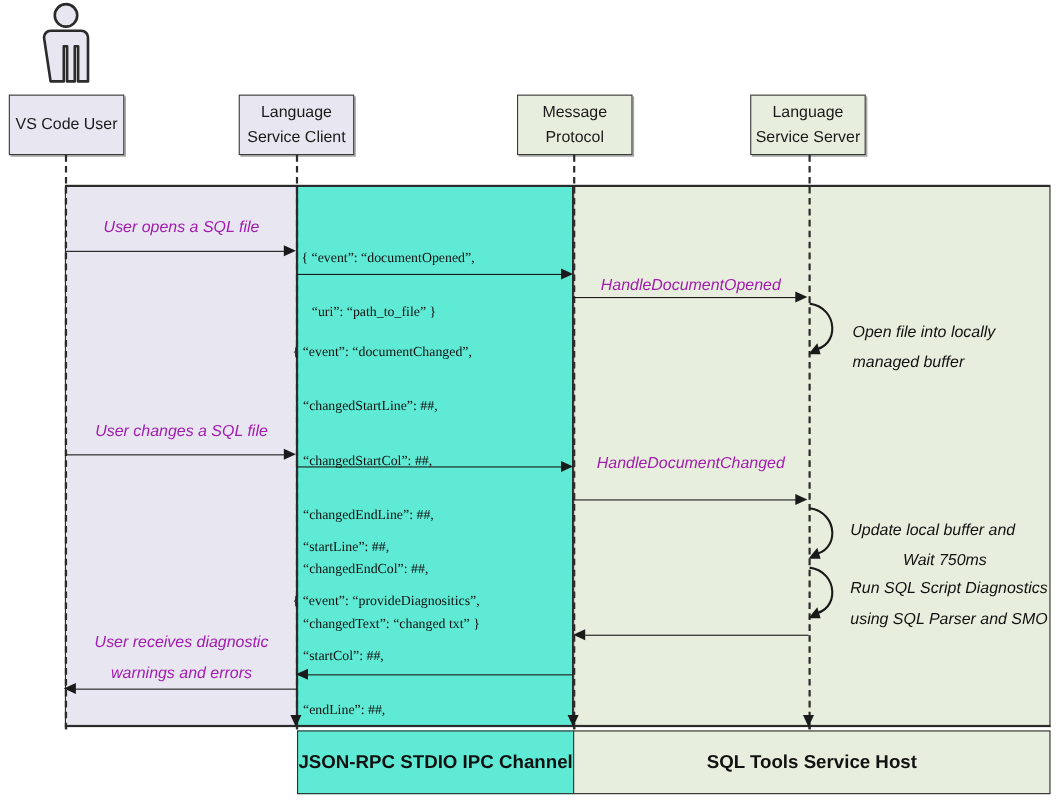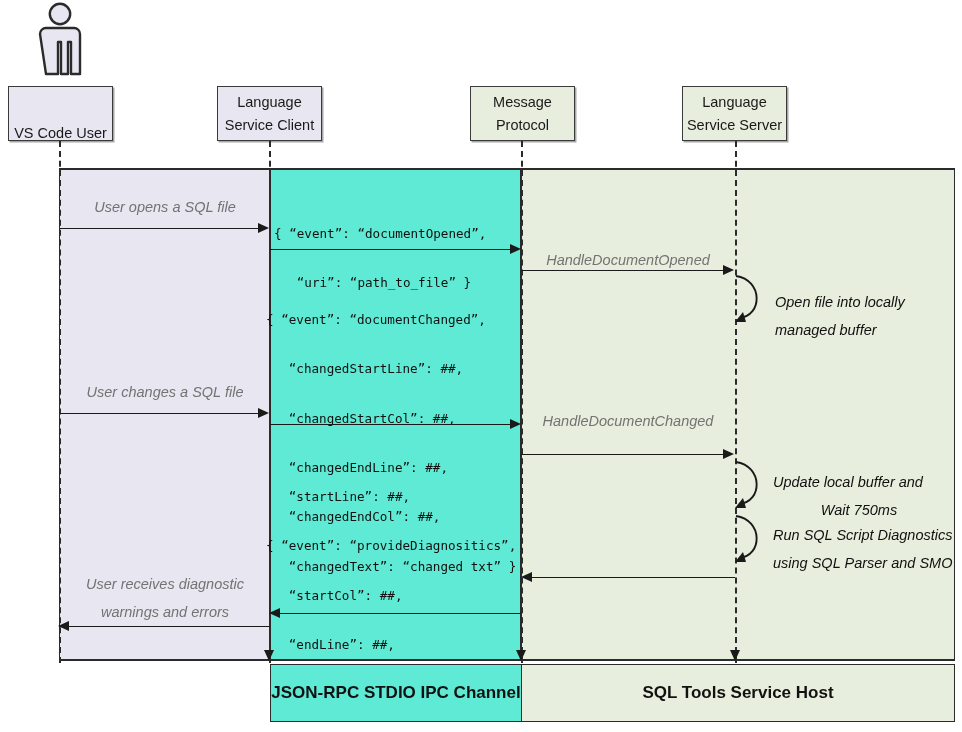--- a/index.html
+++ b/index.html
@@ -106,36 +106,36 @@
   .arrow-head.down {
     border-left: 5.5px solid transparent;
     border-right: 5.5px solid transparent;
     border-top: 11px solid #1a1a1a;
   }
 
   .msg-label {
     position: absolute;
     font-style: italic;
     font-size: 14.5px;
-    color: #737373;
+    color: #a21caf;
     white-space: nowrap;
     text-align: center;
   }
   .msg-label.two-line { line-height: 1.95; white-space: normal; }
 
   
   .json-block {
     position: absolute;
     font-family: "DejaVu Sans Mono", "Liberation Mono", monospace;
     font-size: 12.6px;
     color: #111111;
     line-height: 1;
     white-space: pre;
   }
-  .json-block .jline { display: block; margin-bottom: 11.5px; }
+  .json-block .jline { display: block; margin-bottom: 11.5px; font-family: Liberation Serif, serif; }
 
   
   .note {
     position: absolute;
     font-style: italic;
     font-size: 14.5px;
     color: #111111;
     line-height: 1.95;
     white-space: nowrap;
   }
@@ -146,21 +146,21 @@
 
 <div id="canvas">
 
   <div class="actor abs" style="left:32px; top:2px;">
     <svg width="56" height="74" viewBox="0 0 56 74" xmlns="http://www.w3.org/2000/svg">
       <circle cx="28" cy="12" r="10.2" fill="#e8e6f0" stroke="#2b2b2b" stroke-width="2.4"></circle>
       <path d="M8 32 a6 6 0 0 1 6 -6 h28 a6 6 0 0 1 6 6 v40 h-9 v-32 h-3 v32 h-7 v-32 h-3 v32 h-12 z" fill="#e8e6f0" stroke="#2b2b2b" stroke-width="2.4" stroke-linejoin="round"></path>
     </svg>
   </div>
 
-  <div class="head-box fill-purple one-line abs" style="left:8px; top:86px;justify-content:flex-end;">
+  <div class="head-box fill-purple one-line abs" style="left:8px; top:86px;">
     <span class="l1">VS Code User</span>
   </div>
 
   <div class="head-box fill-purple abs" style="left:217px; top:86px;">
     <span class="l1">Language</span>
     <span>Service Client</span>
   </div>
 
   <div class="head-box fill-green abs" style="left:470px; top:86px;">
     <span class="l1">Message</span>

